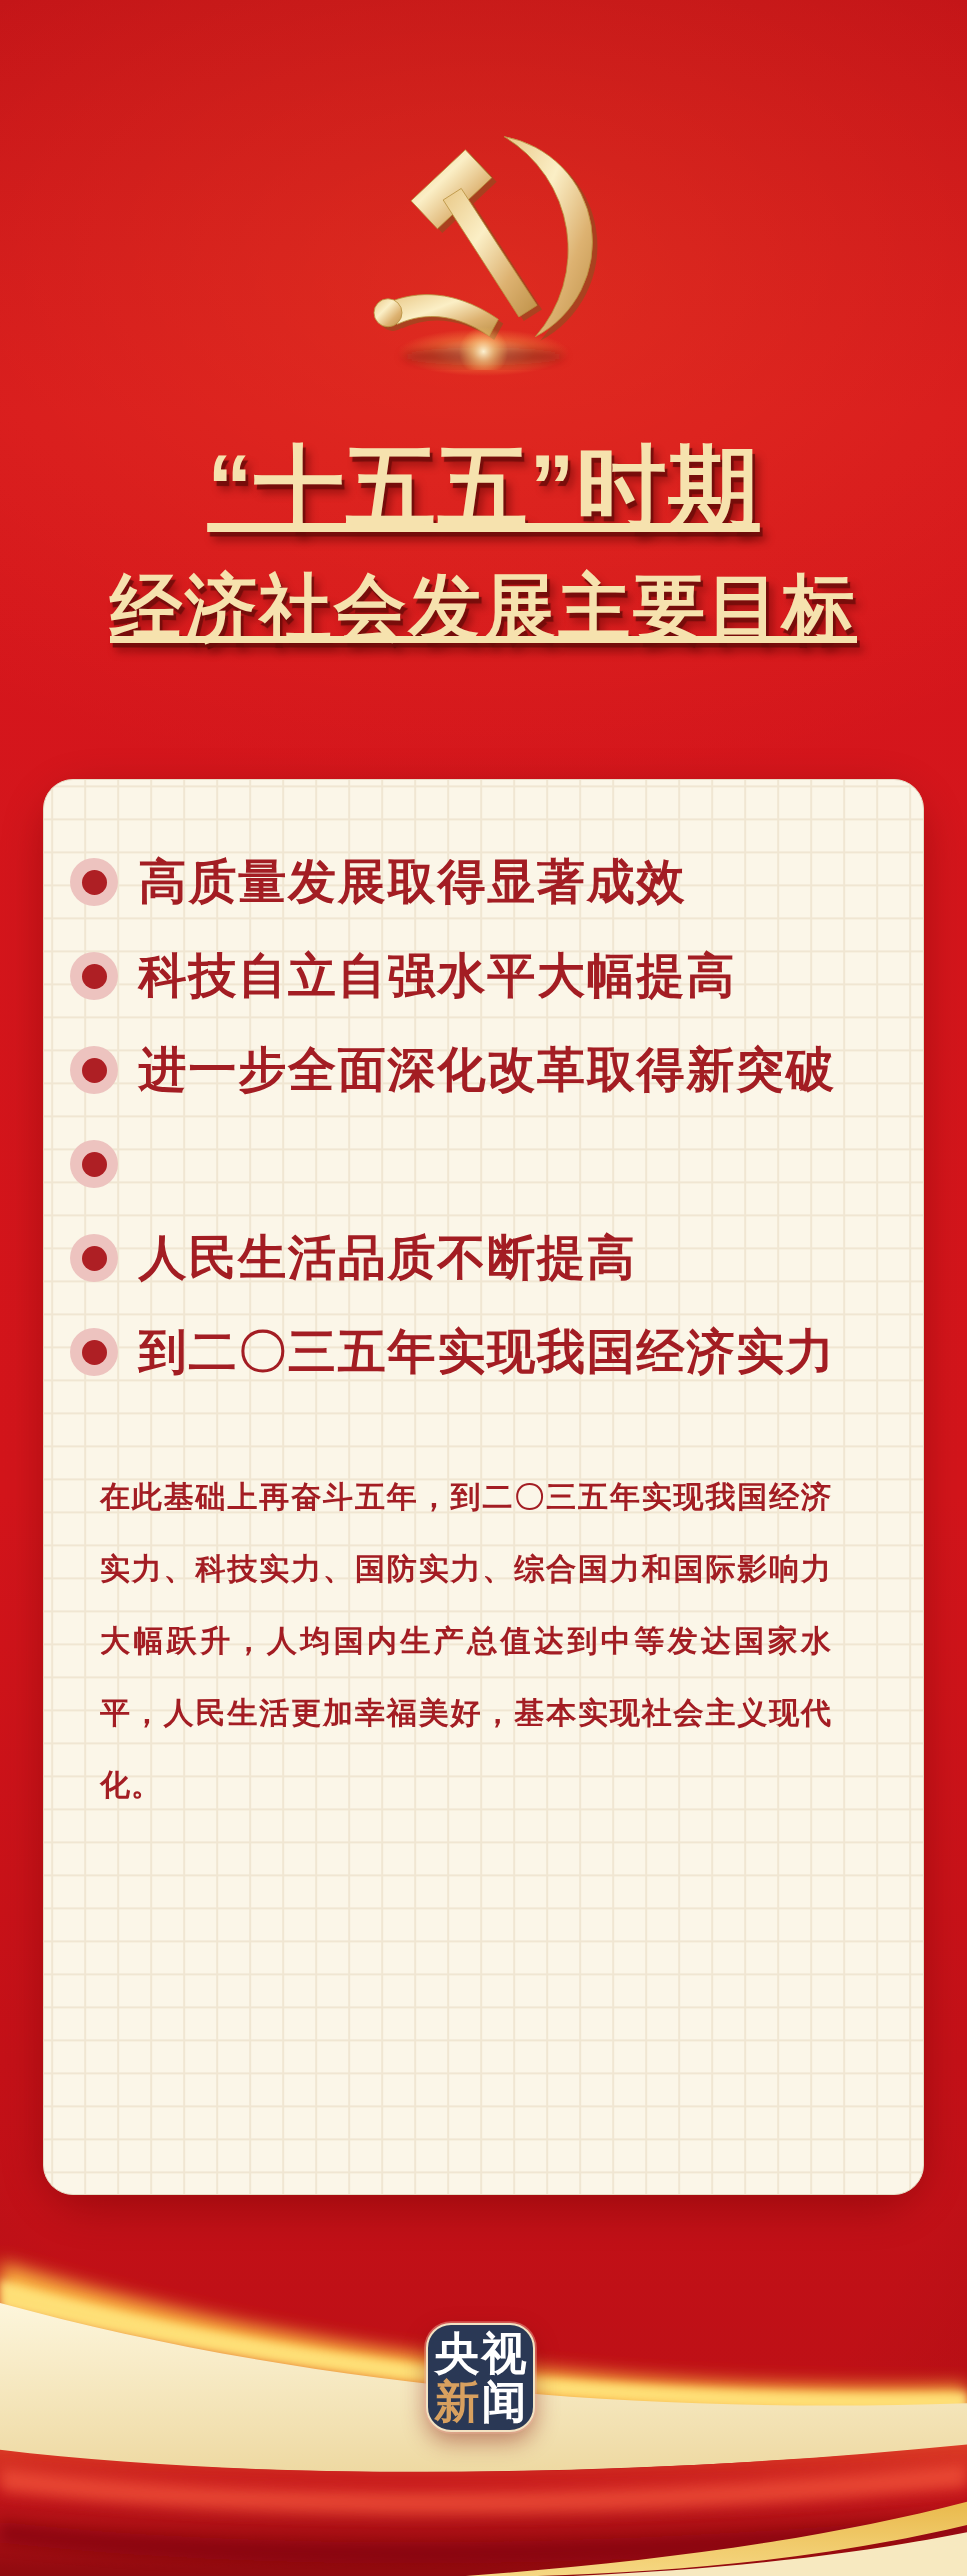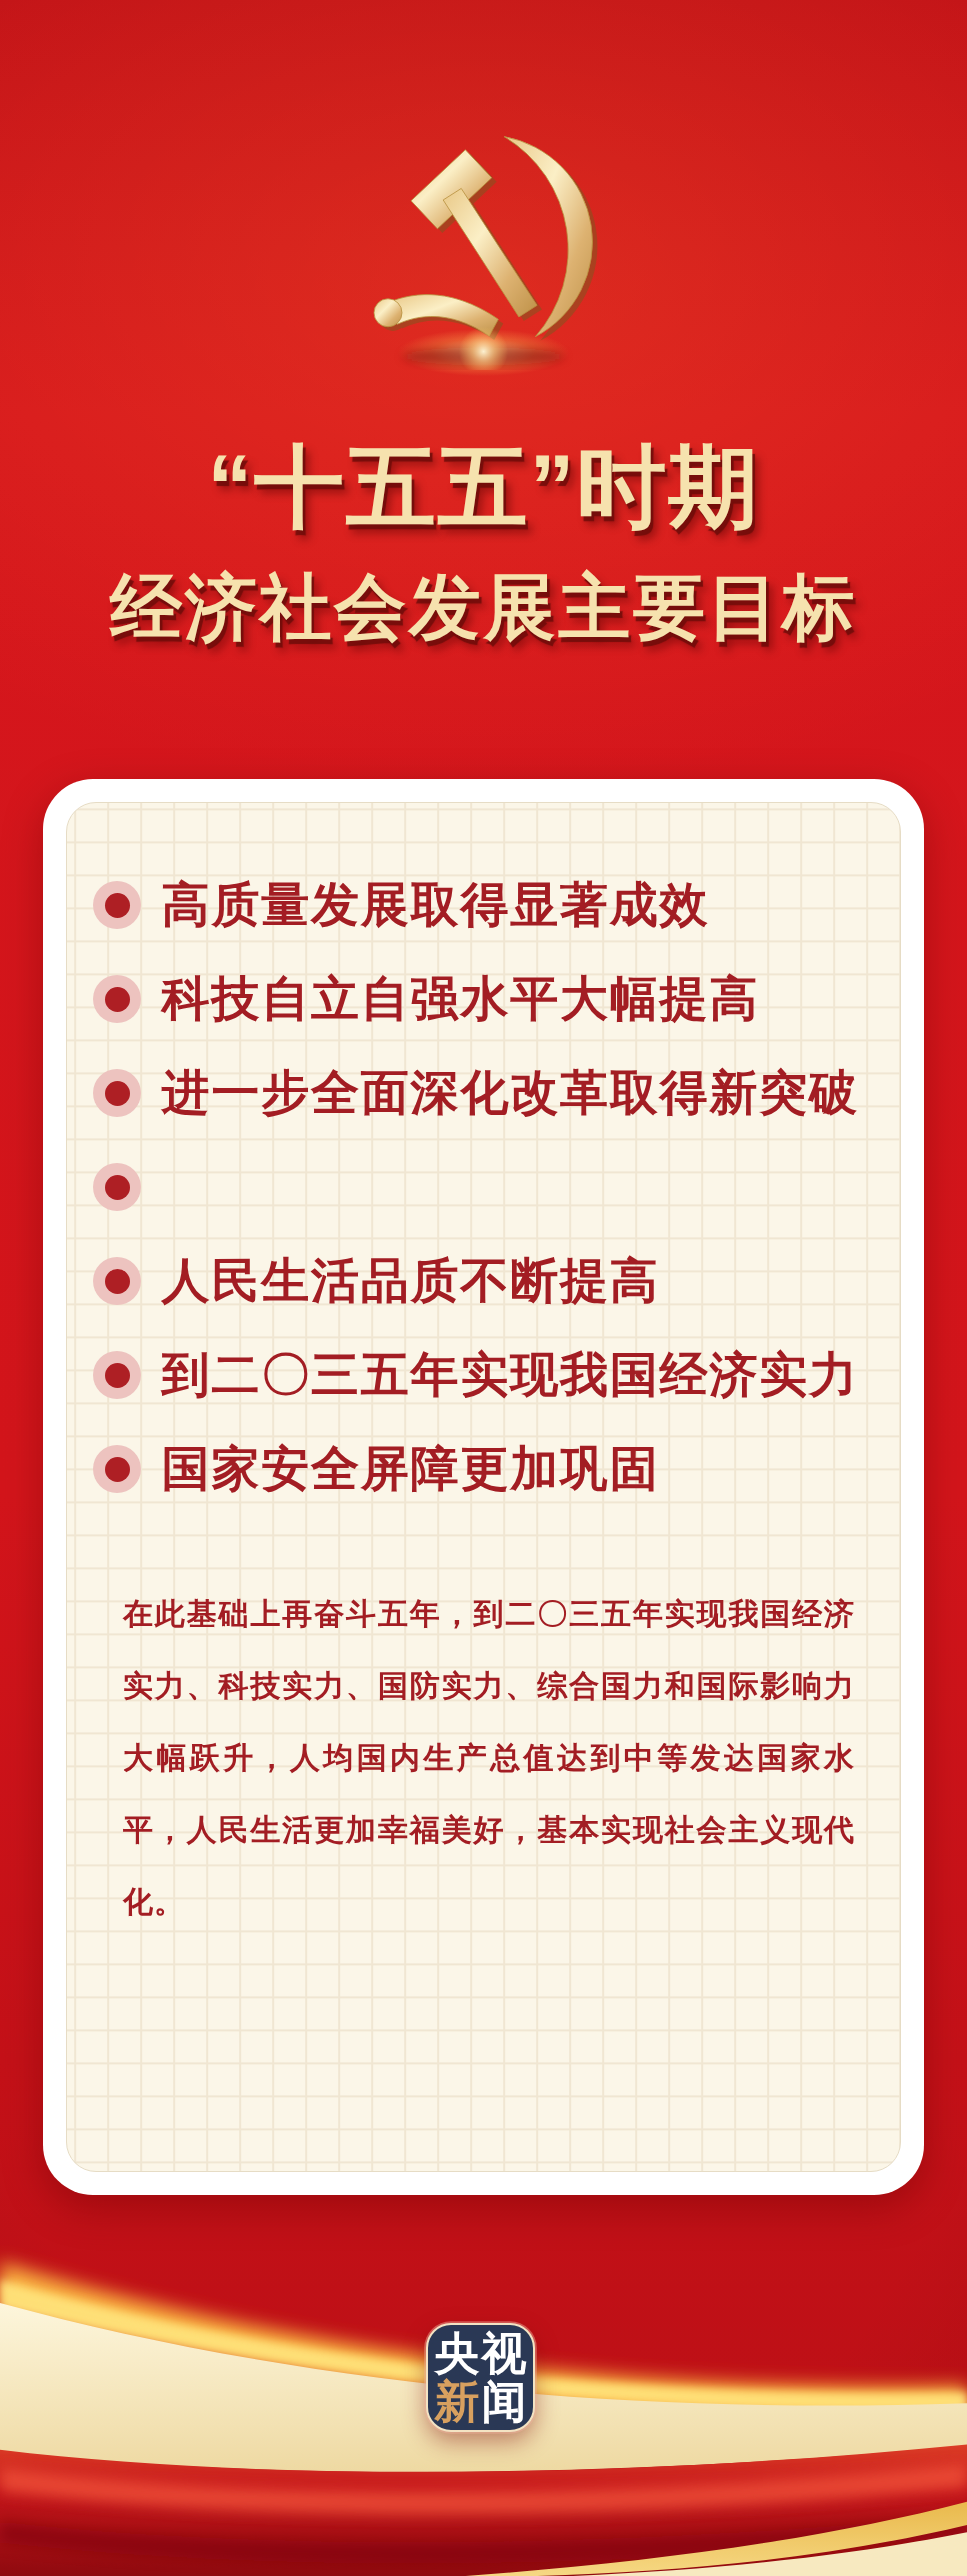--- a/index.html
+++ b/index.html
@@ -22,27 +22,28 @@
   .emblem{position:absolute;left:360px;top:109px;width:247px;height:261px;z-index:2;}
   .floor-glow{
     position:absolute;left:369px;top:321px;width:229px;height:63px;z-index:2;
     background:radial-gradient(50% 50% at 50% 50%, rgba(255,226,150,.85) 0%, rgba(255,180,80,.35) 45%, rgba(255,160,60,0) 75%);
   }
   
   .title{position:absolute;left:0;top:0;width:967px;z-index:3;text-align:center;color:#F6E2AE;font-weight:900;}
   .title-line{
     position:absolute;left:0;width:967px;line-height:1.12;
     text-shadow:2.7px 4.5px 0.9px rgba(108,12,9,.85), 6.3px 9px 9px rgba(78,0,0,.45);
+    text-decoration:underline;
   }
   .title-line1{top:437px;font-size:90px;letter-spacing:1.8px;}
   .title-line2{top:567px;font-size:72px;letter-spacing:2.7px;}
   
   .card{
     position:absolute;left:43px;top:779px;width:881px;height:1416px;z-index:4;
-    background:#FFFFFF;border-radius:50px;box-sizing:border-box;padding:23px;
+    background:#FFFFFF;border-radius:50px;box-sizing:border-box;
     box-shadow:0 12.5px 39px rgba(105,0,0,.40);
   }
   .card-inner{
     width:100%;height:100%;box-sizing:border-box;border-radius:30px;
     border:1.8px solid #E6DCC5;
     background-color:#FBF6E8;
     background-image:
       linear-gradient(#F0E6D2 1.8px, transparent 1.8px),
       linear-gradient(90deg,#F0E6D2 1.8px, transparent 1.8px);
     background-size:33px 33px;background-position:7.2px 5.4px;
@@ -144,24 +145,20 @@
             <span class="dot"></span>
           </li>
         <li>
             <span class="dot"></span>
             <span class="goal-text">人民生活品质不断提高</span>
           </li>
         <li>
             <span class="dot"></span>
             <span class="goal-text">到二〇三五年实现我国经济实力</span>
           </li>
-        <li>
-            <span class="dot"></span>
-            <span class="goal-text">国家安全屏障更加巩固</span>
-          </li>
       </ul>
       <p class="summary">在此基础上再奋斗五年，到二〇三五年实现我国经济实力、科技实力、国防实力、综合国力和国际影响力大幅跃升，人均国内生产总值达到中等发达国家水平，人民生活更加幸福美好，基本实现社会主义现代化。</p>
     </div>
   </div>
 
   <svg class="waves" viewBox="0 0 1080 497" preserveAspectRatio="none" aria-hidden="true">
     <defs>
       <linearGradient id="gCream" x1="0" y1="0" x2="0" y2="1">
         <stop offset="0" stop-color="#FDF6DC"></stop>
         <stop offset="1" stop-color="#EED9A2"></stop>

